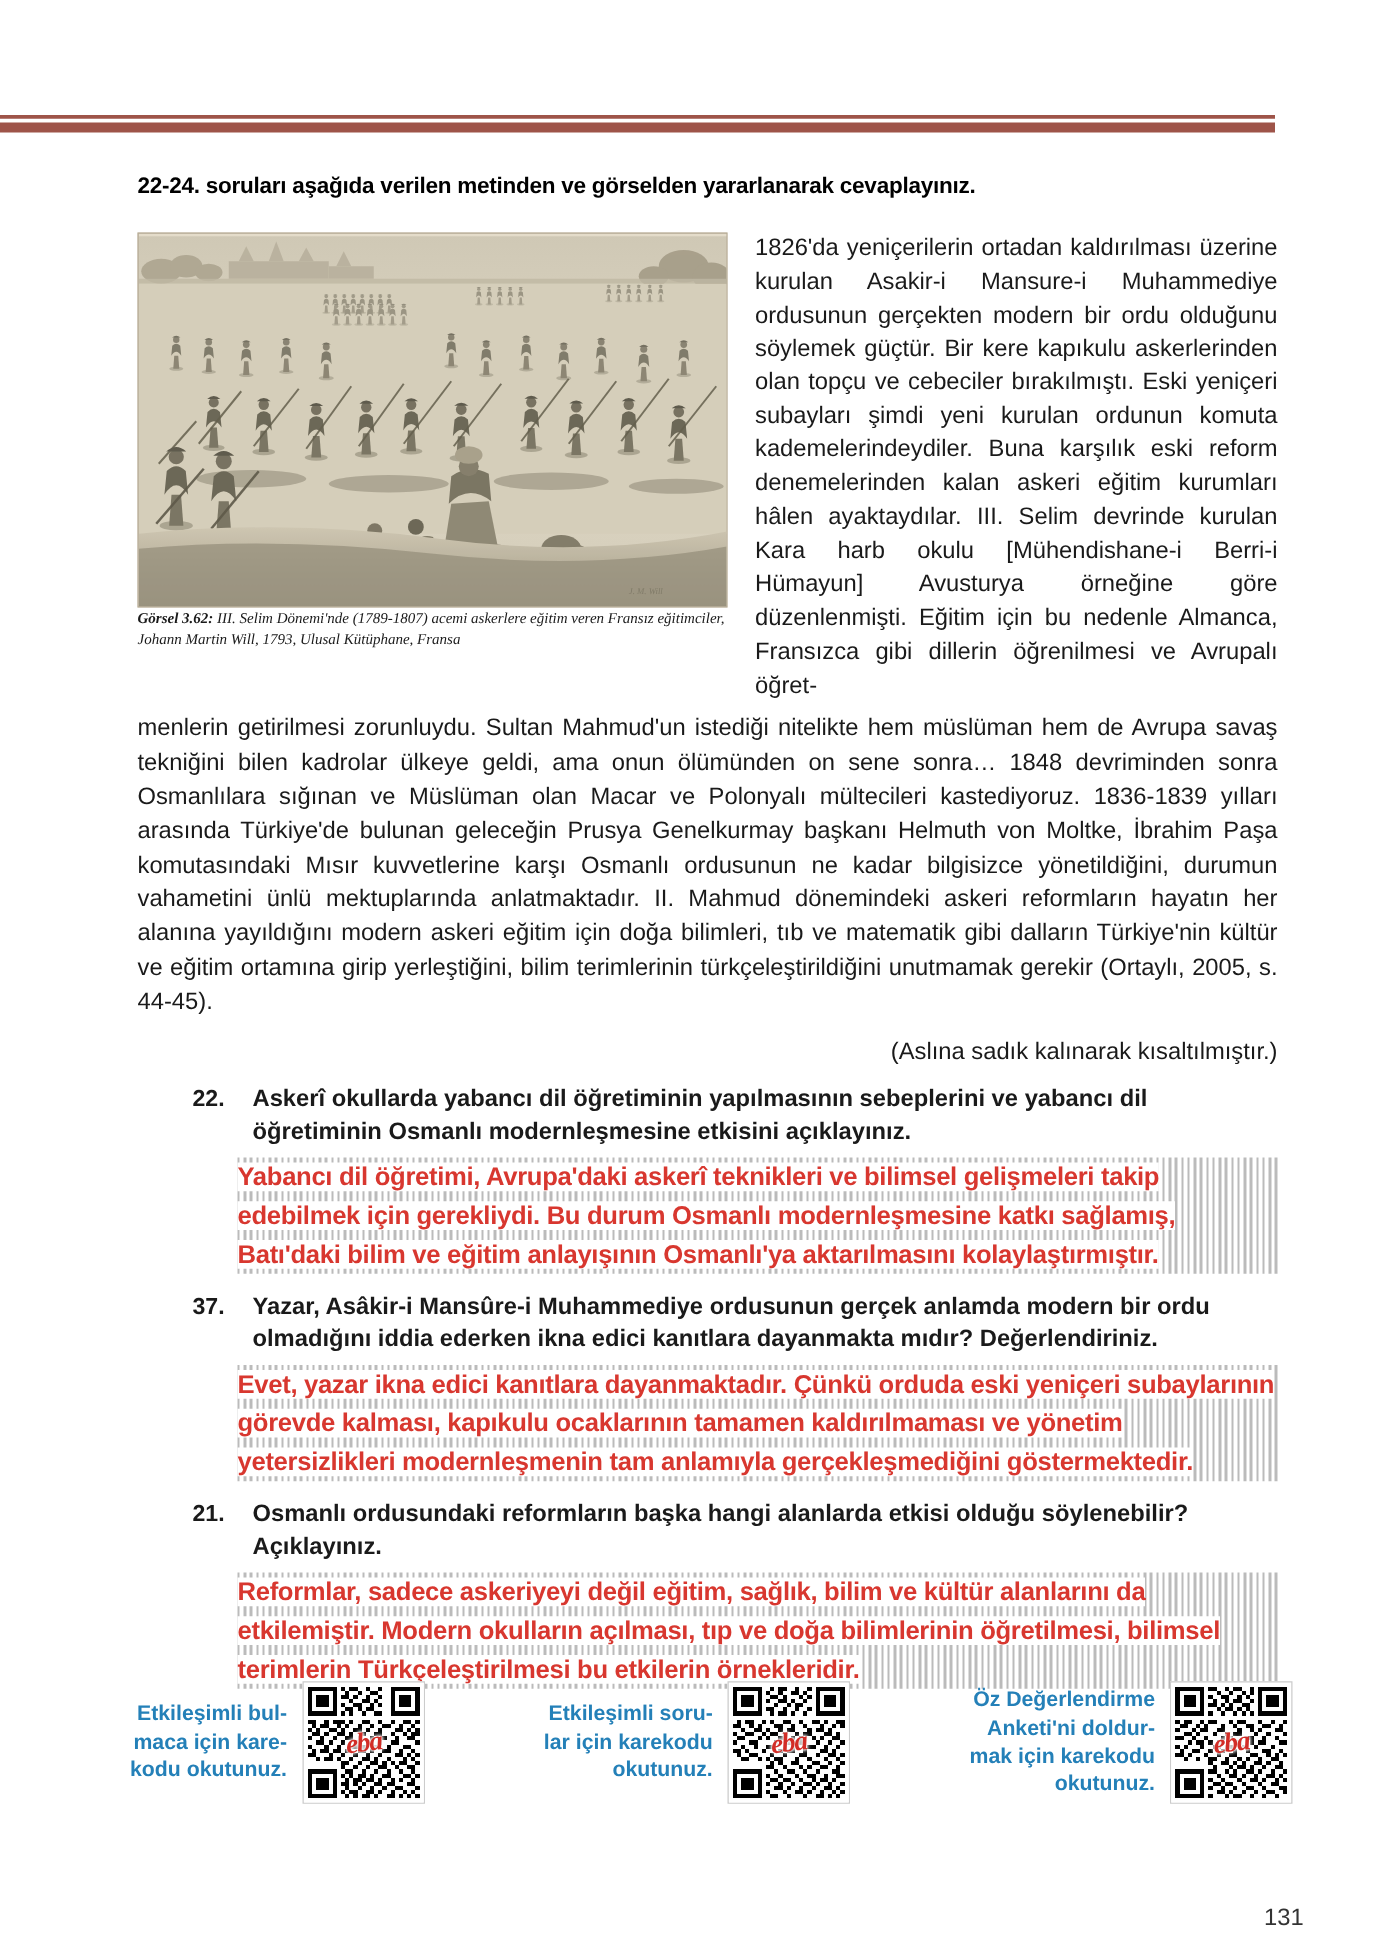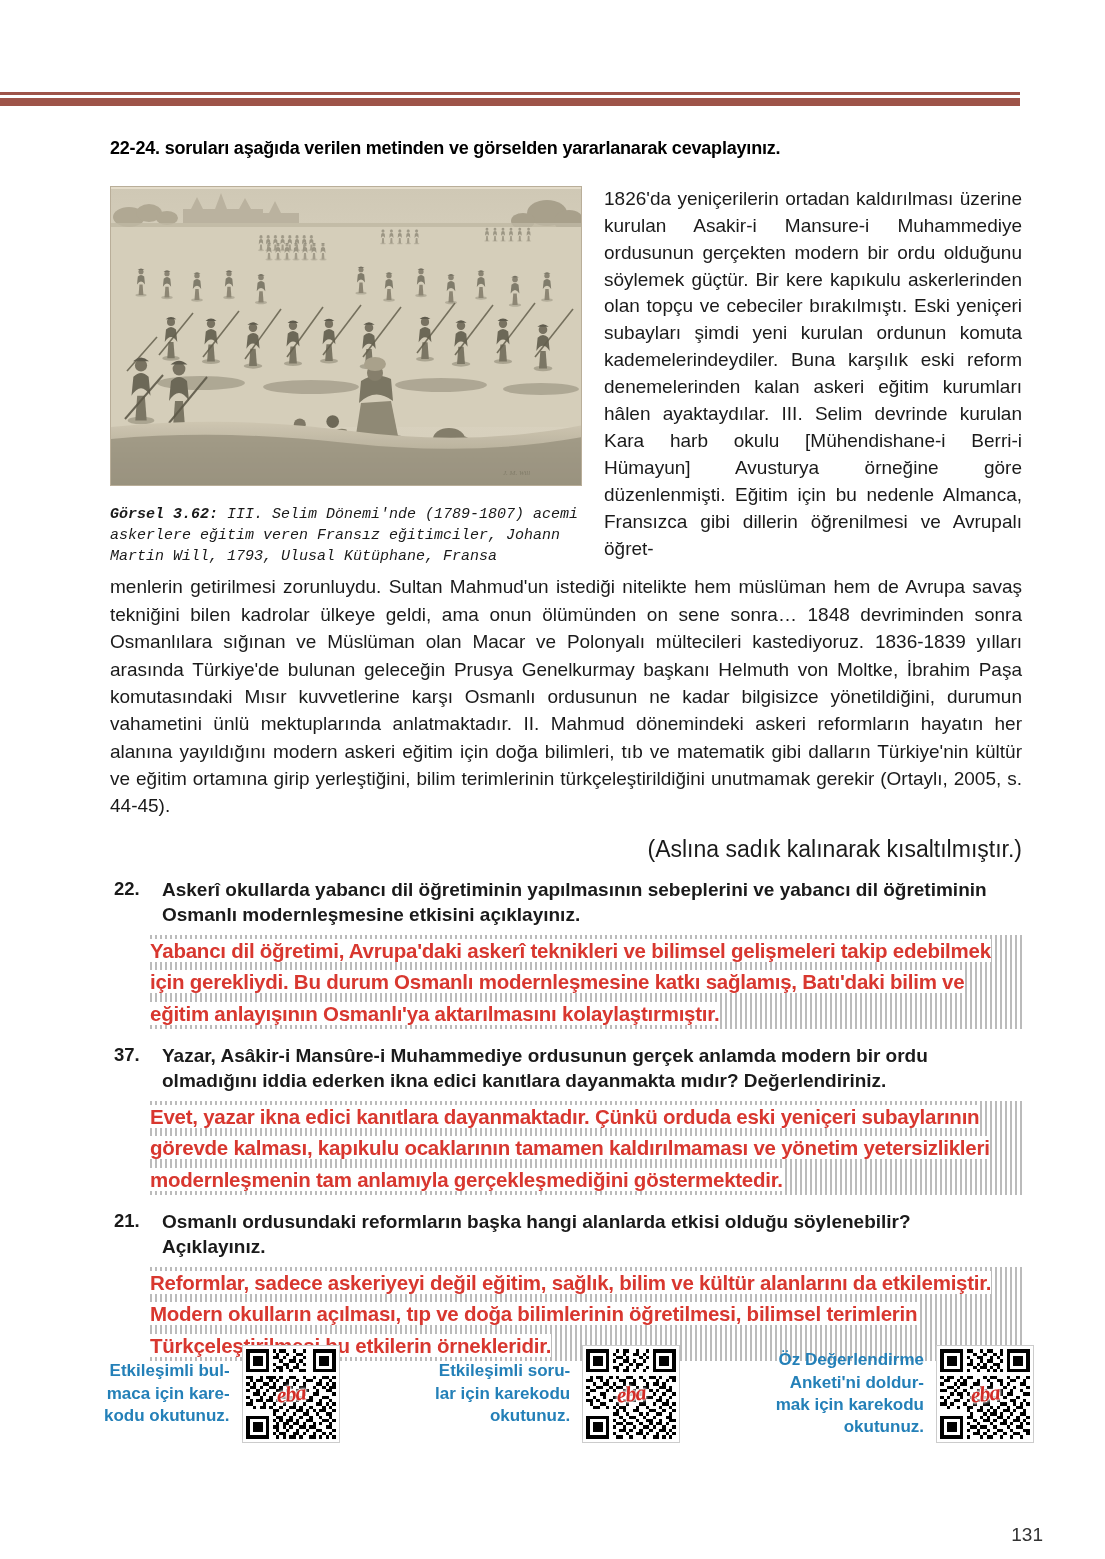--- a/index.html
+++ b/index.html
@@ -65,26 +65,26 @@
   .figure {
     width: 472px;
     height: 300px;
     position: relative;
     overflow: hidden;
     background: #cfc7b4;
     border: 1px solid #b9ae99;
     box-sizing: border-box;
   }
   .fig-caption {
-    font-family: Liberation Mono, monospace;
+    font-family: Liberation Serif, serif;
     font-style: italic;
-    font-size: 15px;
+    font-size: 12px;
     line-height: 1.42;
     color: #1a1a1a;
-    margin-top: 18px;
+    margin-top: 0;
     text-align: left;
   }
   .fig-caption b {
     font-style: italic;
     font-weight: bold;
   }
 
   .text-col {
     flex: 1 1 auto;
     font-size: 19px;
@@ -96,28 +96,28 @@
 
   .flow-para {
     font-size: 19px;
     line-height: 1.44;
     text-align: justify;
     margin: 6px 0 0 0;
     color: #1a1a1a;
   }
 
   .source-note {
-    font-size: 23px;
+    font-size: 19px;
     text-align: right;
     margin: 16px 0 0 0;
     color: #1a1a1a;
   }
 
   
-  .qblock { margin-top: 14px; }
+  .qblock { margin-top: 14px; margin-left: 40px; }
   .qrow {
     display: flex;
     align-items: flex-start;
     gap: 0;
   }
   .qnum {
     flex: 0 0 52px;
     font-size: 18.5px;
     font-weight: bold;
     line-height: 1.33;

